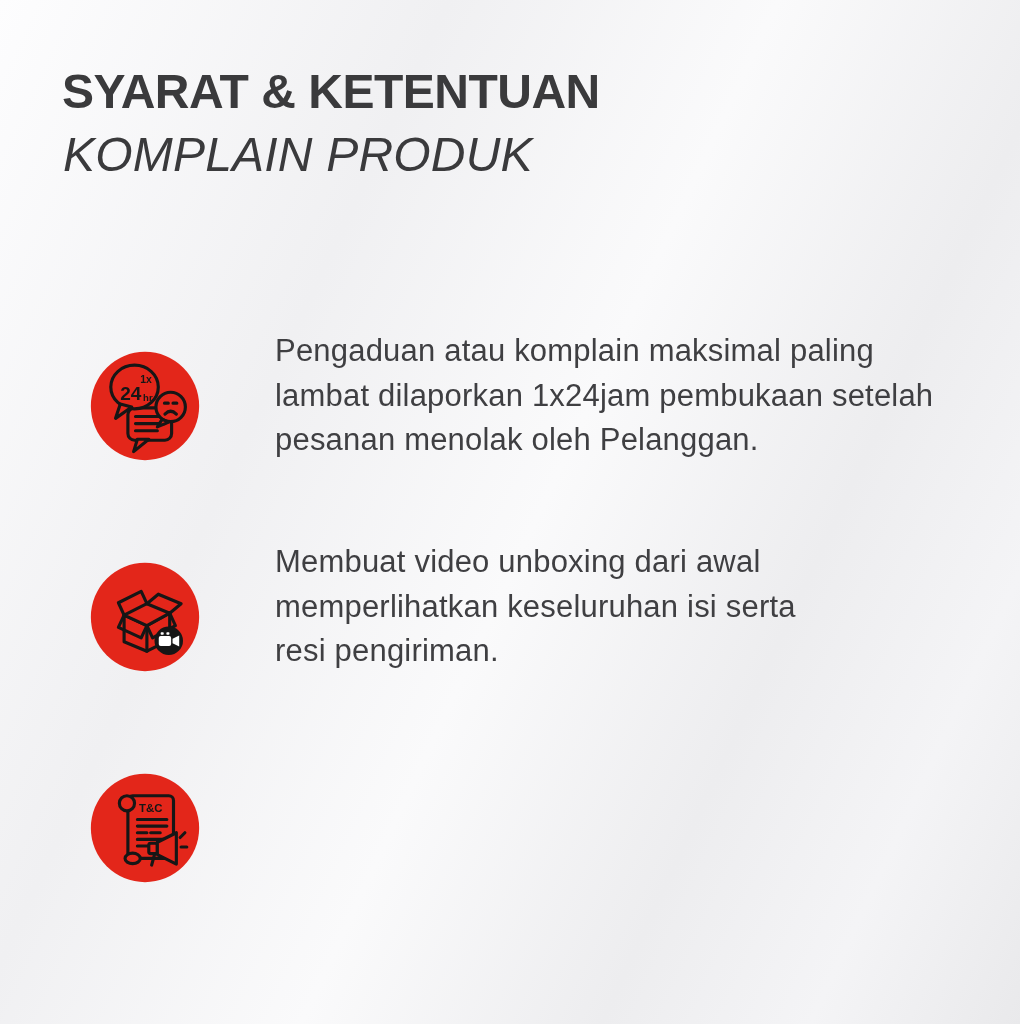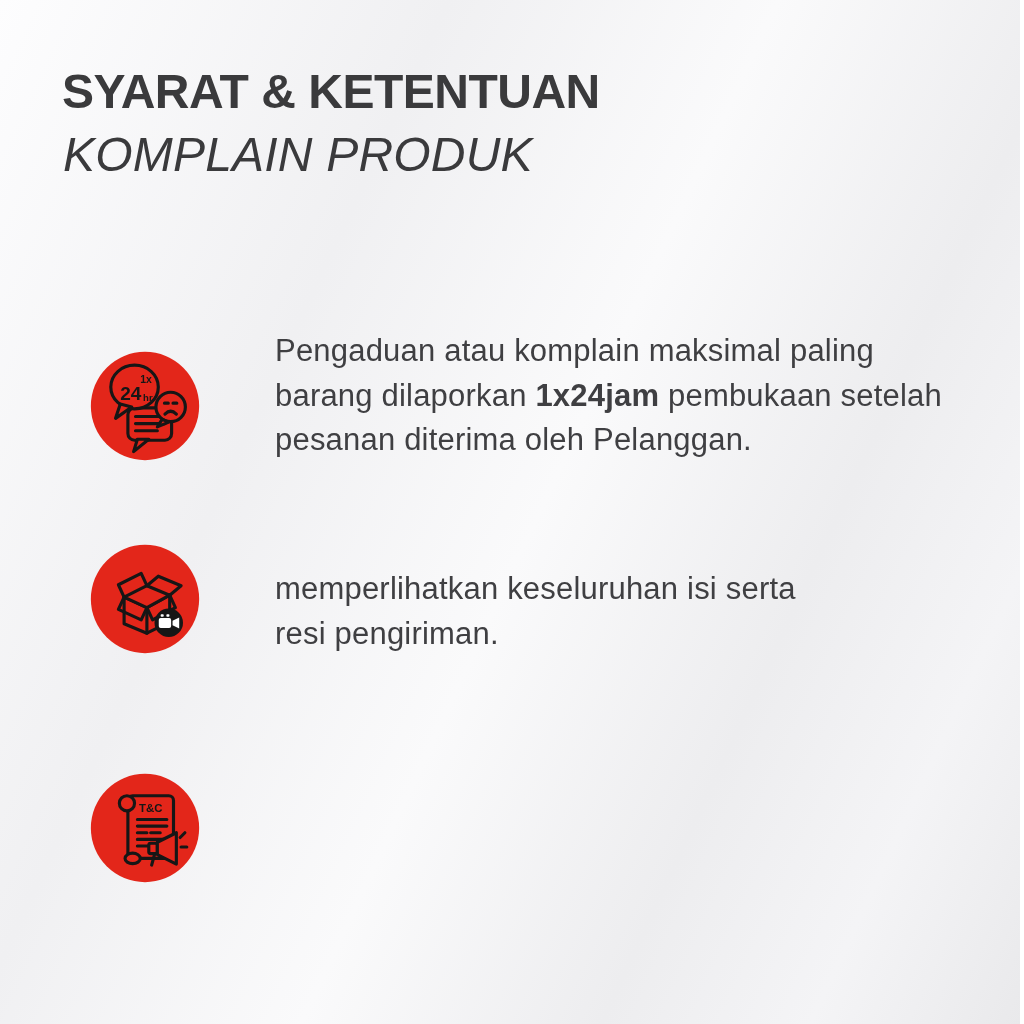--- a/index.html
+++ b/index.html
@@ -30,21 +30,21 @@
   }
   .i1{top:328px}
   .i2{top:539px}
   .i3{top:768px}
   .icon{width:114px;height:114px;flex:0 0 114px;margin-top:3px;}
   .text-block{
     padding-top:1px;
     font-size:31px;line-height:44.5px;letter-spacing:0.2px;
     color:var(--body);white-space:nowrap;
   }
-  .text-block .b{font-weight:700;}
+  .text-block .b{font-weight:400;}
   
   .red-fill{fill:var(--red);}
   .ln{stroke:var(--ink);stroke-width:3.3;fill:none;stroke-linecap:round;stroke-linejoin:round;}
   .ln-f{stroke:var(--ink);stroke-width:3.3;fill:var(--red);stroke-linecap:round;stroke-linejoin:round;}
   .ink-f{fill:var(--ink);}
   .wh-f{fill:#ffffff;}
   .ic-txt{fill:var(--ink);font-family:"Liberation Sans",sans-serif;font-weight:700;}
 </style>
 </head>
 <body>
@@ -68,22 +68,22 @@
       <text class="ic-txt" x="34" y="54" font-size="20">24</text>
       <text class="ic-txt" x="58" y="55" font-size="10">hr</text>
 
       <circle class="ln-f" cx="87" cy="61" r="15.5"></circle>
       <path class="ln-f" d="M78,74 L73,82 L85,77 Z"></path>
       <path class="ln" d="M80.5,57 H84.5 M89.5,57 H93.5"></path>
       <path class="ln" d="M81,68.5 Q87,62.5 93,68.5"></path>
     </svg>
     <div class="text-block">
         <div><span>Pengaduan atau komplain maksimal paling</span></div>
-        <div><span>barang dilaporkan </span><span class="b">1x24jam</span><span> pembukaan setelah</span></div>
-        <div><span>pesanan diterima oleh Pelanggan.</span></div>
+        <div><span>lambat dilaporkan </span><span class="b">1x24jam</span><span> pembukaan setelah</span></div>
+        <div><span>pesanan menolak oleh Pelanggan.</span></div>
       </div>
   </div>
 
   <div class="item i2">
     <svg class="icon" viewBox="0 0 120 120" aria-hidden="true">
       <circle class="red-fill" cx="60" cy="60" r="57"></circle>
 
       <path class="ln-f" d="M38,58 L62,69 L86,56 L86,84 L62,96 L38,86 Z"></path>
       <path class="ln" d="M62,69 L62,96"></path>
 
@@ -95,20 +95,21 @@
       <path class="ln" d="M38,58 L32,71 L56,82 L62,69"></path>
       <path class="ln" d="M62,69 L68,82 L92,69 L86,56"></path>
 
       <circle class="ink-f" cx="85" cy="85" r="15"></circle>
       <rect class="wh-f" x="74.5" y="80" width="13" height="10.5" rx="2"></rect>
       <path class="wh-f" d="M89,83 L96,79.5 L96,91 L89,87.5 Z"></path>
       <rect class="wh-f" x="76.5" y="76" width="3.2" height="2.6" rx="0.8"></rect>
       <rect class="wh-f" x="82.5" y="76" width="3.2" height="2.6" rx="0.8"></rect>
     </svg>
     <div class="text-block">
+        <div><span class="b">Membuat video unboxing</span><span> dari awal</span></div>
         <div><span>memperlihatkan keseluruhan isi serta</span></div>
         <div><span>resi pengiriman.</span></div>
       </div>
   </div>
 
   <div class="item i3">
     <svg class="icon" viewBox="0 0 120 120" aria-hidden="true">
       <circle class="red-fill" cx="60" cy="60" r="57"></circle>
 
       <rect class="ln-f" x="42" y="26" width="48" height="66" rx="5"></rect>

